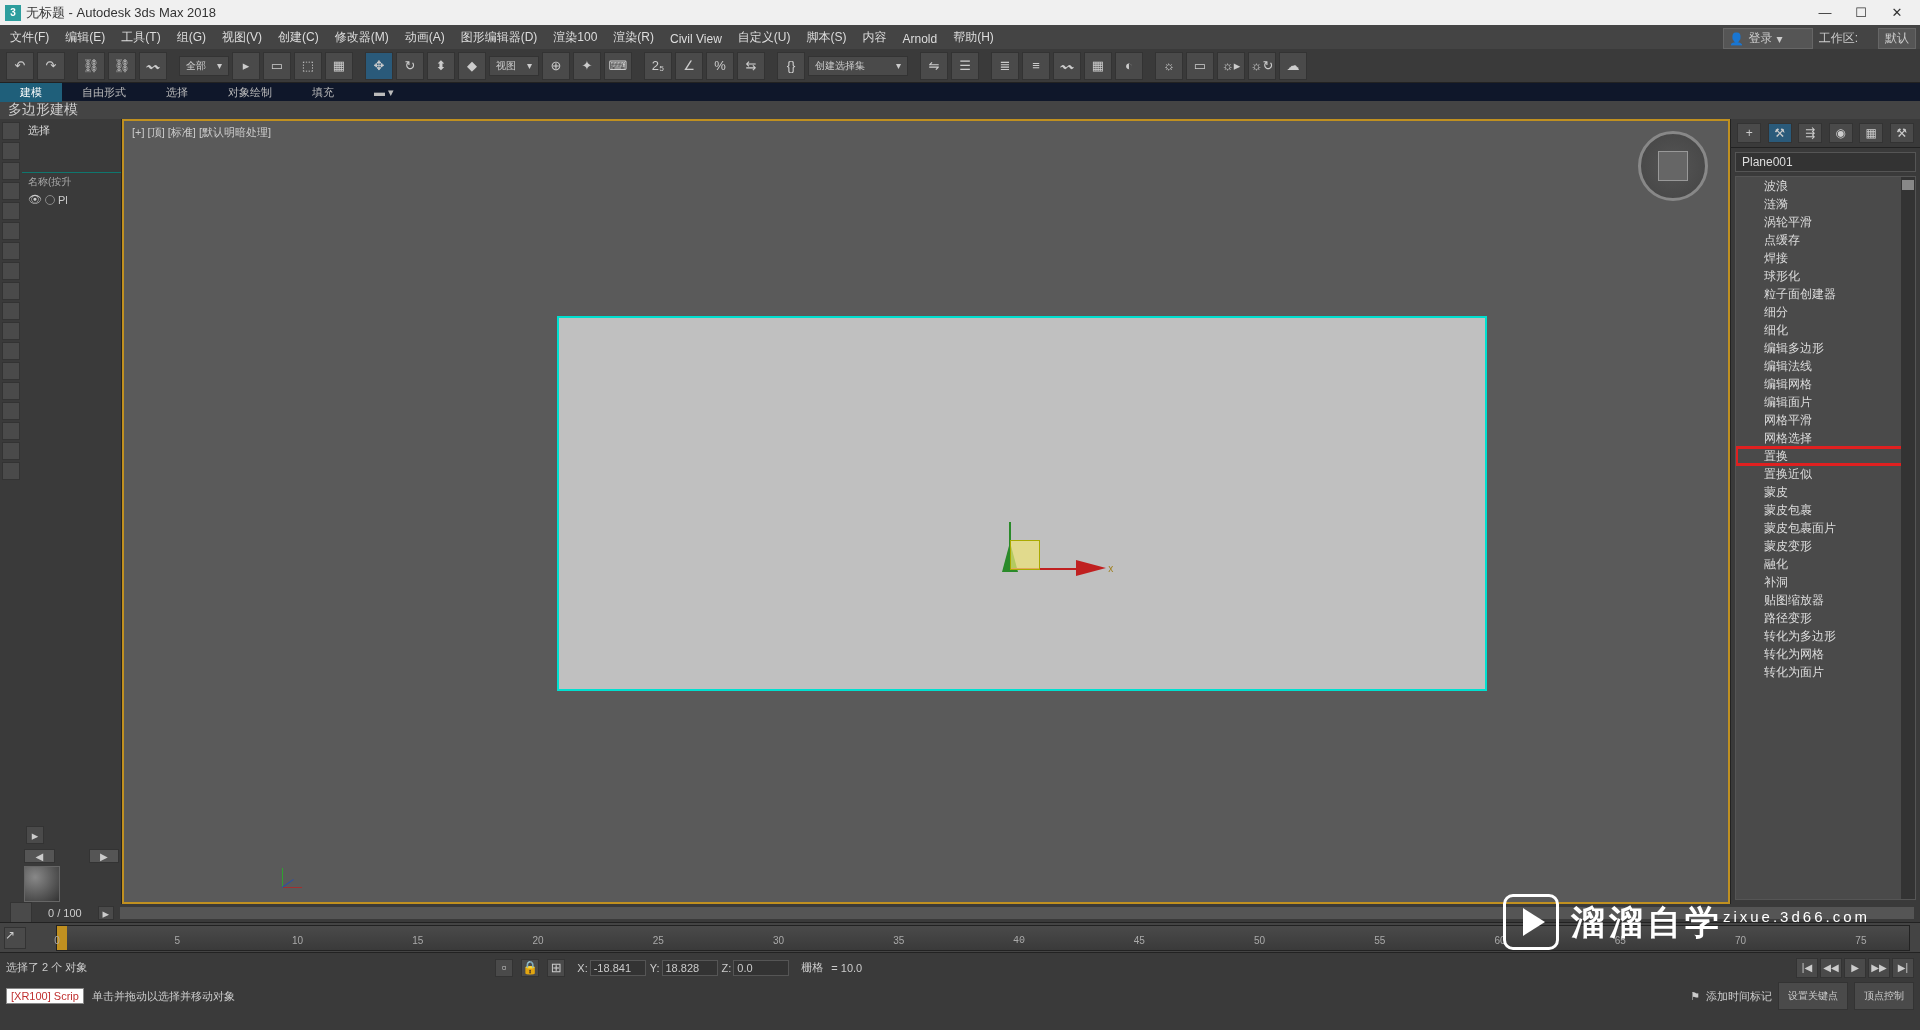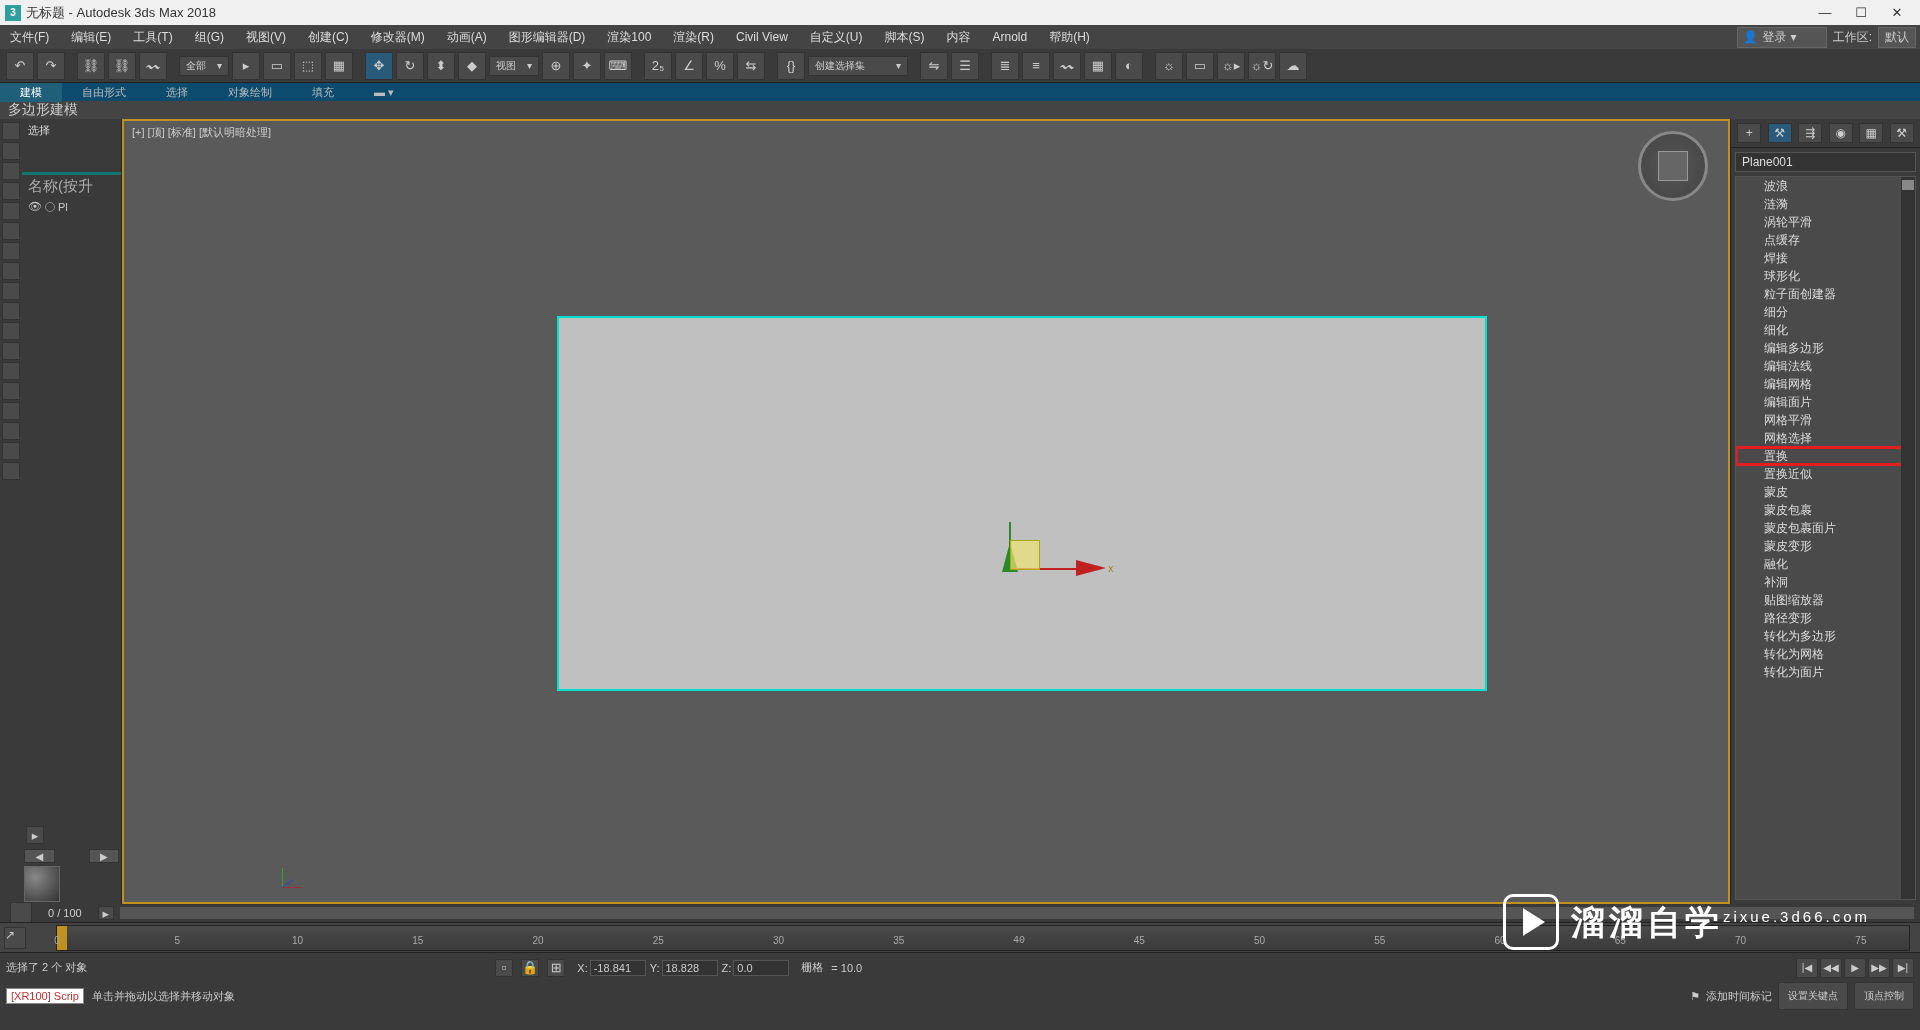--- a/index.html
+++ b/index.html
@@ -2,39 +2,39 @@
 <html><head>
 <meta charset="utf-8">
 <style>
   * { margin: 0; padding: 0; box-sizing: border-box; font-family: "Microsoft YaHei", sans-serif; }
   body { width: 1920px; height: 1030px; background: #3a3a3a; color: #cccccc; font-size: 12px; overflow: hidden; position: relative; }
   .titlebar { height: 25px; background: #f0f0f0; color: #333; display: flex; align-items: center; padding: 0 5px; }
   .titlebar .app-icon { width: 16px; height: 16px; background: #2e9e9e; margin-right: 5px; display: flex; align-items: center; justify-content: center; color: #fff; font-size: 10px; font-weight: bold; }
   .titlebar .title { flex: 1; font-size: 13px; }
   .titlebar .win-buttons { display: flex; }
   .titlebar .win-btn { width: 36px; height: 20px; display: flex; align-items: center; justify-content: center; font-size: 13px; }
-  .menubar { height: 24px; background: #444; display: flex; align-items: center; padding: 0 4px; gap: 10px; }
+  .menubar { height: 24px; background: #444; display: flex; align-items: flex-end; padding: 0 4px; gap: 4px; }
   .menubar .menu-item { padding: 3px 6px; font-size: 12px; color: #ddd; }
   .menubar .right-group { margin-left: auto; display: flex; align-items: center; gap: 6px; }
   .login-dd { background: #555; border: 1px solid #666; padding: 1px 6px; display: flex; align-items: center; gap: 4px; min-width: 90px;}
-  .workspace-dd { background: #555; border: 1px solid #666; padding: 1px 6px;}
+  .workspace-dd { background: #555; border: 1px solid #666; padding: 1px 6px; margin-left: 14px;}
   .toolbar1 { height: 34px; background: #3a3a3a; border-bottom: 1px solid #222; display: flex; align-items: center; padding: 0 6px; gap: 3px; }
   .tb-btn { width: 28px; height: 28px; background: #4a4a4a; border: 1px solid #333; display: flex; align-items: center; justify-content: center; color: #ccc; font-size: 13px; }
   .tb-sep { width: 6px; }
   .tb-dd { background: #4a4a4a; border: 1px solid #333; padding: 2px 6px; font-size: 10px; display:flex; align-items:center; min-width:50px;}
-  .ribbon { height: 18px; background: #0c4a6e; display: flex; align-items: center; }
+  .ribbon { height: 18px; background: #0f172a; display: flex; align-items: center; }
   .ribbon .rtab { padding: 2px 20px; font-size: 11px; color: #bbb; }
   .ribbon .rtab.active { background: #1f5f7a; color: #fff; }
   .subribbon { height: 18px; background: #444; display: flex; align-items: center; padding: 0 8px; font-size: 14px;}
   .main { display: flex; height: calc(100% - 25px - 24px - 34px - 18px - 18px - 18px - 58px - 30px - 20px); }
   .left-toolbar { width: 22px; background: #3a3a3a; display: flex; flex-direction: column; gap: 2px; padding: 3px 2px;}
   .left-toolbar .lt-btn { width: 18px; height: 18px; background: #4a4a4a; border: 1px solid #333; }
   .scene-panel { width: 100px; background: #3a3a3a; border-right: 1px solid #222; display:flex; flex-direction:column;}
   .scene-panel .sp-title { padding: 4px 6px; font-size: 11px; color: #ddd;}
-  .scene-panel .sp-header { padding: 2px 6px; font-size: 15px; color: #aaa; border-top:3px solid #0f766e;}
+  .scene-panel .sp-header { padding: 2px 6px; font-size: 10px; color: #aaa; border-top:1px solid #0f766e;}
   .scene-panel .sp-row { padding: 2px 6px; font-size: 11px; display:flex; gap:3px; align-items:center;}
   .scene-panel .sp-row .vis { width:10px; height:10px; border:1px solid #888; border-radius:50%;}
   .viewport-wrap { flex: 1; background: #5a5a5a; position: relative; border: 2px solid #c09020; }
   .viewport-label { position: absolute; top: 4px; left: 8px; font-size: 11px; color: #ccc; }
   .viewcube { position: absolute; top: 10px; right: 20px; width: 70px; height: 70px; border: 3px solid #888; border-radius: 50%; display:flex; align-items:center; justify-content:center; background: radial-gradient(#555,#444);}
   .viewcube .cube { width: 30px; height: 30px; background: #666; border:1px solid #999;}
   .plane-obj { position: absolute; left: 27%; top: 25%; width: 58%; height: 48%; background: #c0c0c0; border: 2px solid #00e0d0; }
   .gizmo { position: absolute; left: 55%; top: 45%; width: 120px; height: 120px; }
   .gizmo .yaxis { position:absolute; left:0; bottom:20px; width:0; height:0; border-left:8px solid transparent; border-right:8px solid transparent; border-bottom:30px solid #2a8a2a; transform:translateX(-4px);}
   .gizmo .yline { position:absolute; left:3px; bottom:20px; width:2px; height:50px; background:#2a8a2a;}

